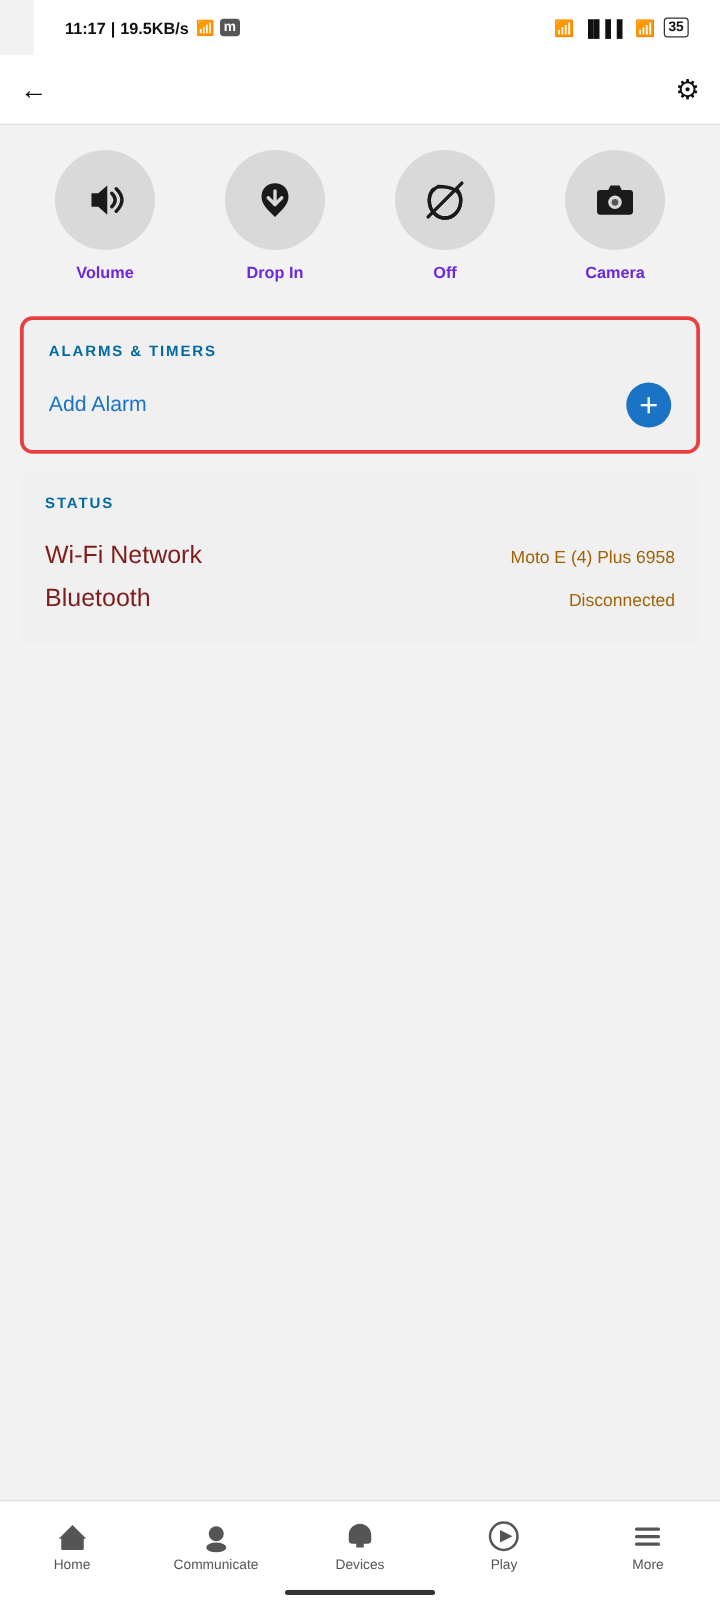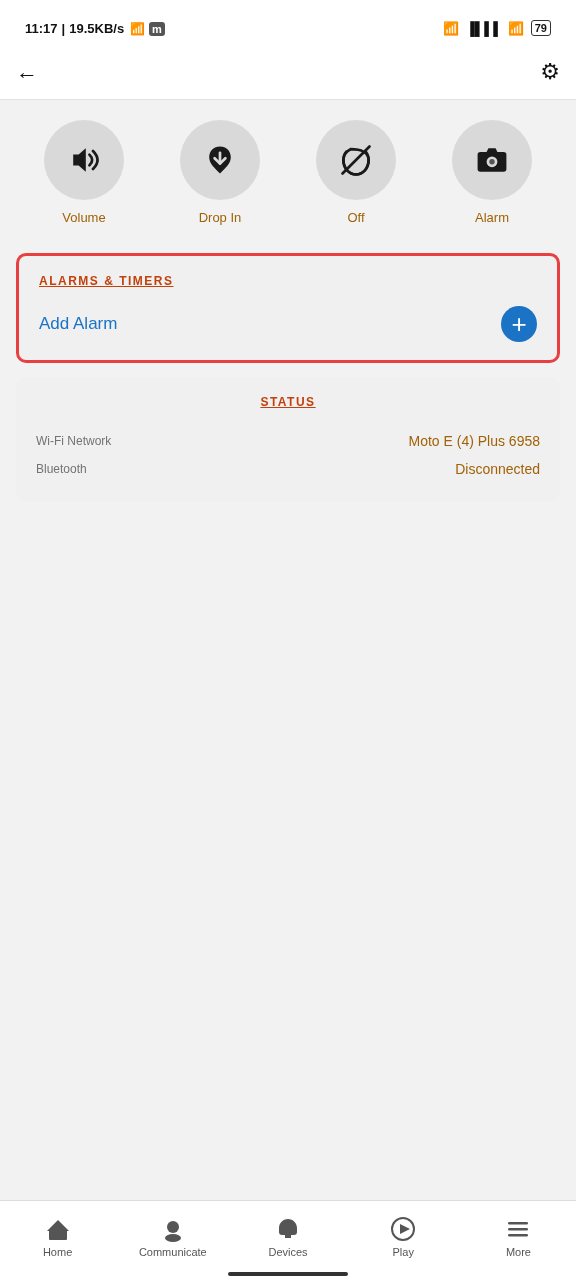--- a/index.html
+++ b/index.html
@@ -11,23 +11,24 @@
       font-family: -apple-system, 'Helvetica Neue', Arial, sans-serif;
       position: relative;
       overflow-x: hidden;
     }
 
     
     .status-bar {
       background: #fff;
       display: flex;
       justify-content: space-between;
-      align-items: flex-end;
+      align-items: center;
       padding: 8px 25px;
       height: 44px;
+      margin-left: 27px;
     }
     .status-left {
       font-size: 13px;
       font-weight: 600;
       color: #111;
       display: flex;
       align-items: center;
       gap: 4px;
     }
     .status-right {
@@ -103,42 +104,42 @@
       height: 80px;
       border-radius: 50%;
       background: #d9d9d9;
       display: flex;
       align-items: center;
       justify-content: center;
       cursor: pointer;
     }
     .action-label {
       font-size: 13px;
-      color: #a16207;
+      color: #6d28d9;
       text-align: center;
+      font-weight: bold;
     }
 
     
     .card {
       background: #f0f0f0;
       border-radius: 10px;
       padding: 18px 20px;
       margin-bottom: 14px;
     }
     .card-highlighted {
       border: 3px solid #e84040;
     }
     .card-title {
       font-size: 12px;
       font-weight: 700;
-      color: #c2410c;
+      color: #0369a1;
       letter-spacing: 1.5px;
       text-transform: uppercase;
       margin-bottom: 18px;
-      text-decoration: underline;
     }
     .add-alarm-row {
       display: flex;
       align-items: center;
       justify-content: space-between;
     }
     .add-alarm-text {
       font-size: 17px;
       color: #1a73c4;
       font-weight: 500;
@@ -156,31 +157,30 @@
       justify-content: center;
       cursor: pointer;
       line-height: 1;
     }
 
     
     .status-card {
       background: #f0f0f0;
       border-radius: 10px;
       padding: 18px 20px;
-      text-align: center;
     }
     .status-row {
       display: flex;
       justify-content: space-between;
       align-items: center;
       padding: 6px 0;
     }
     .status-label {
-      font-size: 12px;
-      color: #737373;
+      font-size: 20px;
+      color: #7f1d1d;
       font-weight: 500;
     }
     .status-value {
       font-size: 14px;
       color: #a16207;
     }
 
     
     .bottom-nav {
       position: fixed;
@@ -235,21 +235,21 @@
     <span> | </span>
     <span>19.5KB/s</span>
     <span style="font-size:12px; margin-left:2px;">📶</span>
     <span style="font-size:11px; background:#555; color:#fff; border-radius:3px; padding:1px 3px; font-weight:700;">m</span>
   </div>
   <div class="status-right">
     <span class="status-icon">📶</span>
     <span class="status-icon">▐▌▌▌</span>
     <span class="status-icon">📶</span>
     <span class="battery-box">
-      <span>79</span>
+      <span>35</span>
     </span>
   </div>
 </div>
 
 <div class="header">
   <div class="back-btn">←</div>
   <div class="settings-btn">⚙</div>
 </div>
 
 <div class="main-content">
@@ -291,21 +291,21 @@
 
     <div class="action-item">
       <div class="action-circle">
         <svg class="icon-svg" viewBox="0 0 40 40" fill="#1a1a1a">
           <rect x="4" y="11" width="32" height="22" rx="3" ry="3" fill="#1a1a1a"></rect>
           <path d="M14,11 L16,7 L24,7 L26,11Z" fill="#1a1a1a"></path>
           <circle cx="20" cy="22" r="6" fill="#d9d9d9"></circle>
           <circle cx="20" cy="22" r="3" fill="#555"></circle>
         </svg>
       </div>
-      <span class="action-label">Alarm</span>
+      <span class="action-label">Camera</span>
     </div>
 
   </div>
 
   <div class="card card-highlighted">
     <div class="card-title">ALARMS &amp; TIMERS</div>
     <div class="add-alarm-row">
       <span class="add-alarm-text">Add Alarm</span>
       <div class="add-alarm-btn">+</div>
     </div>

